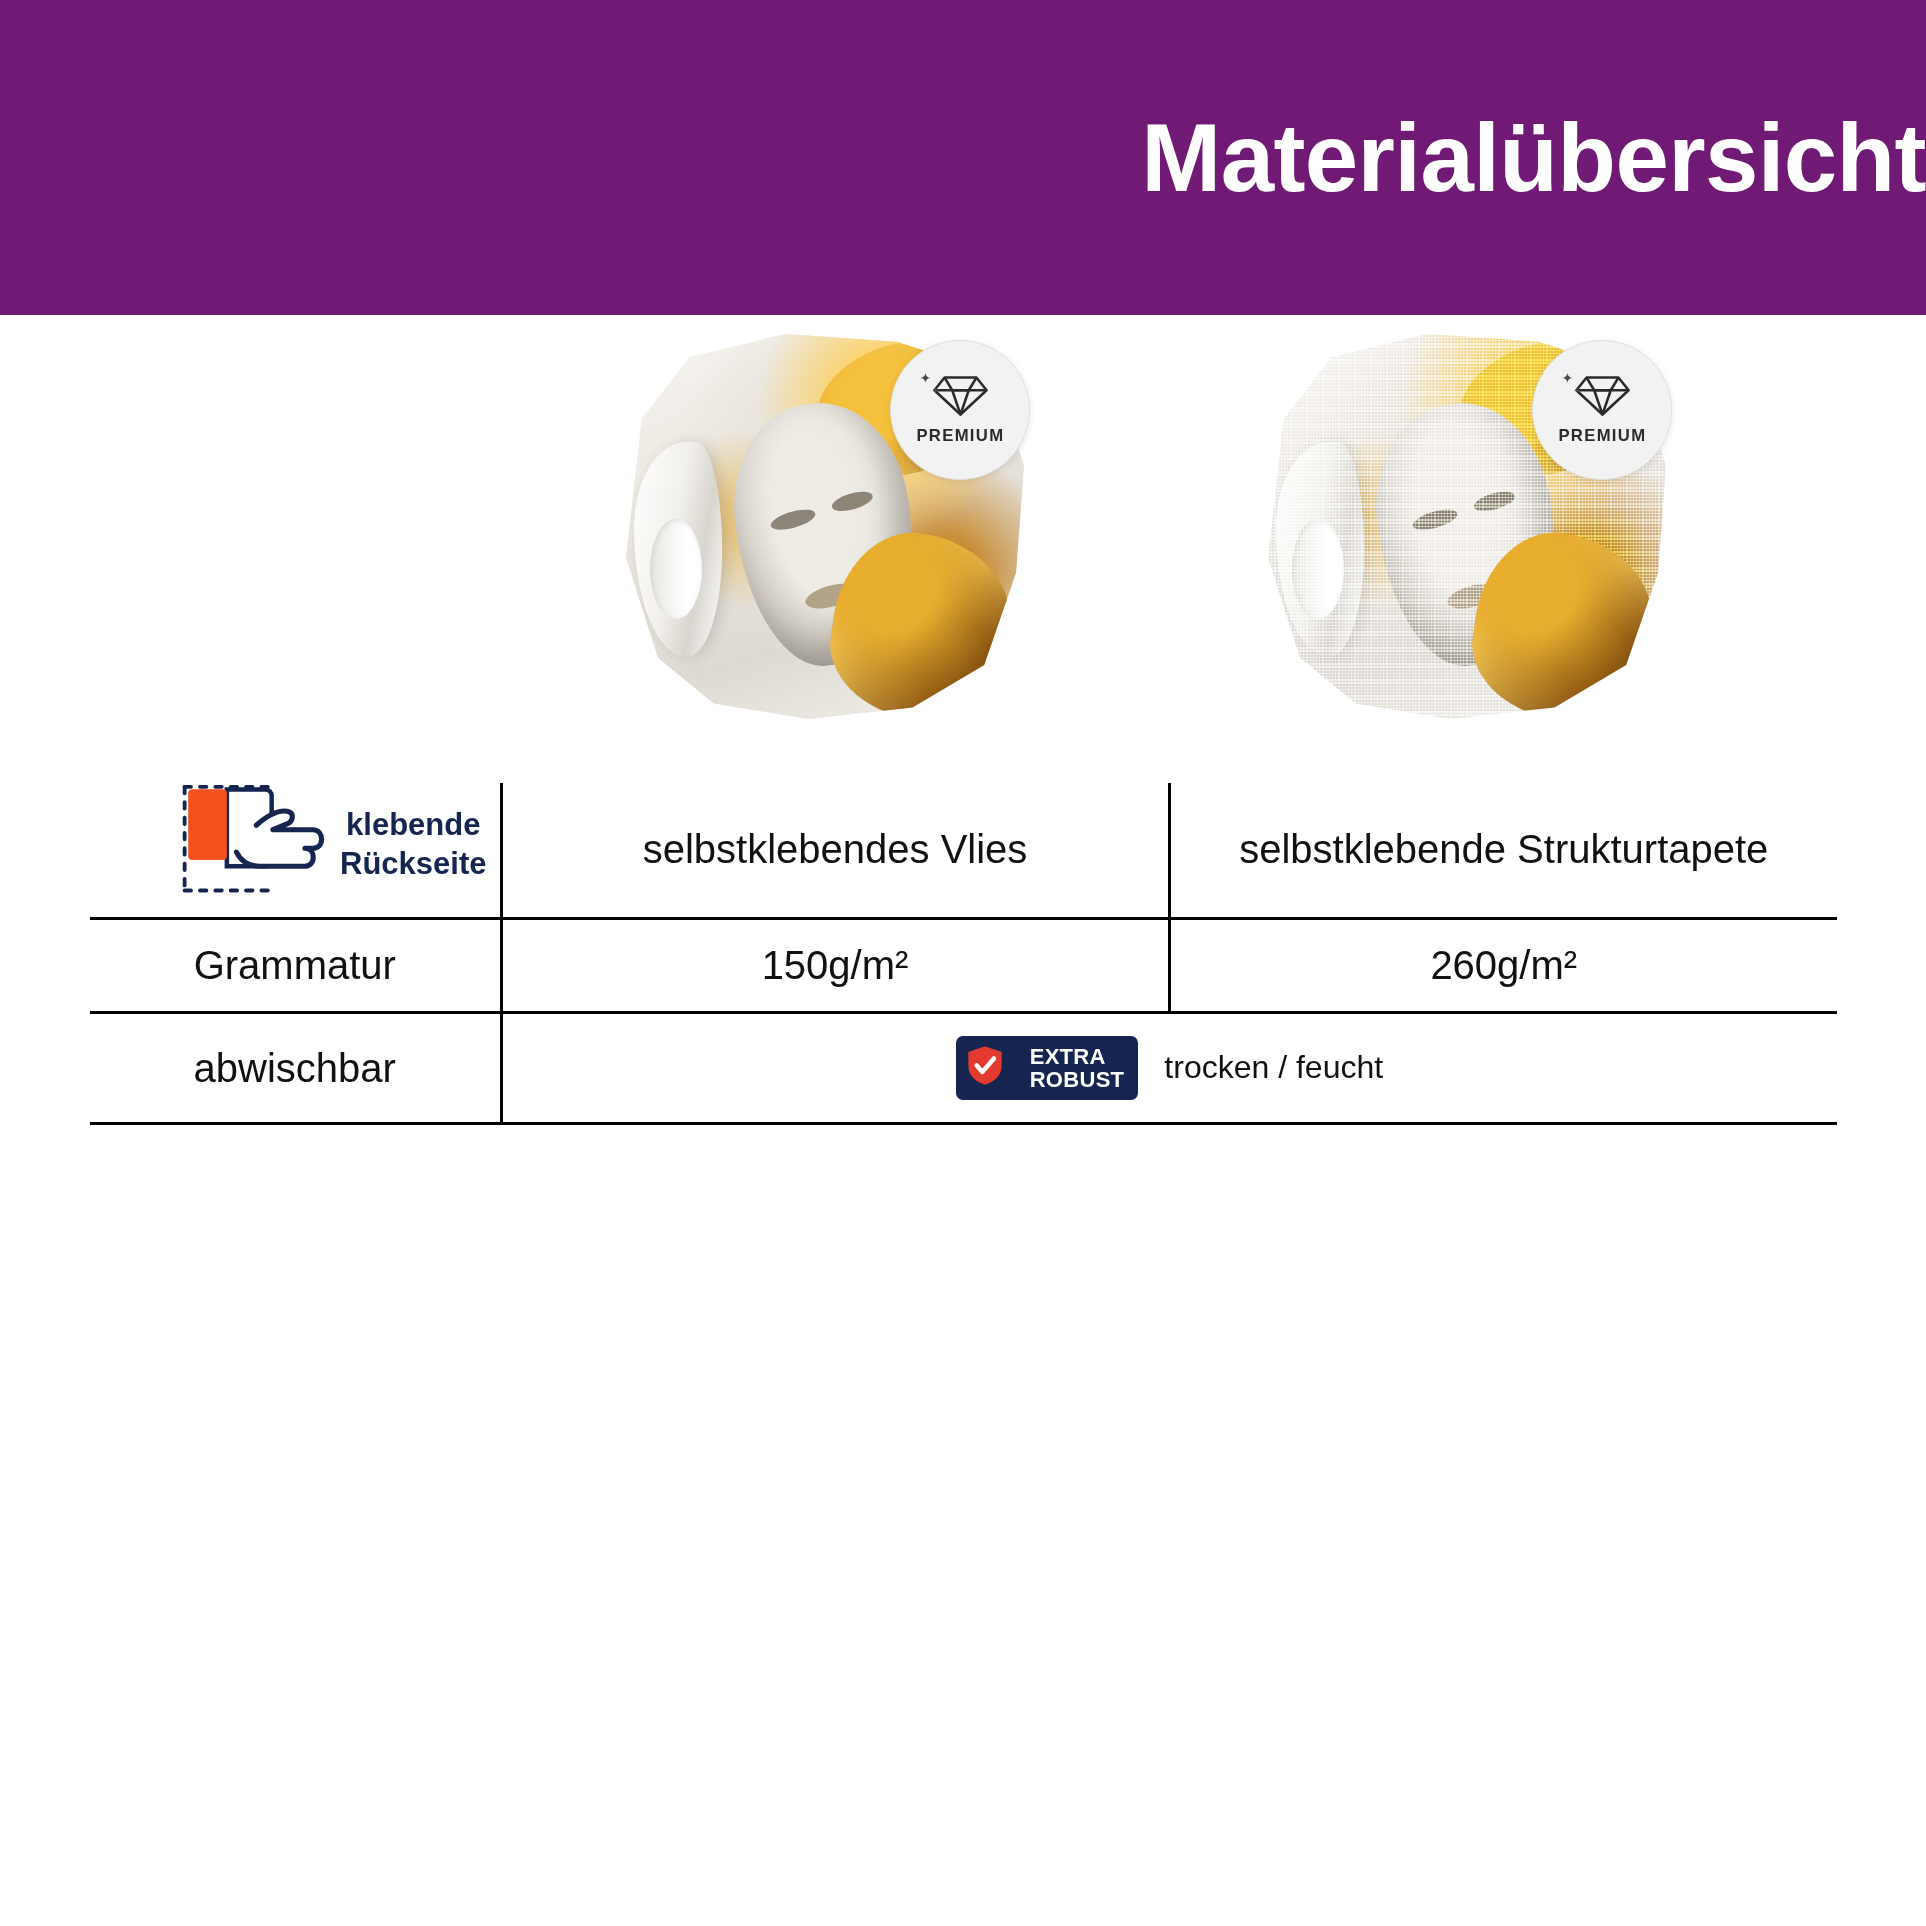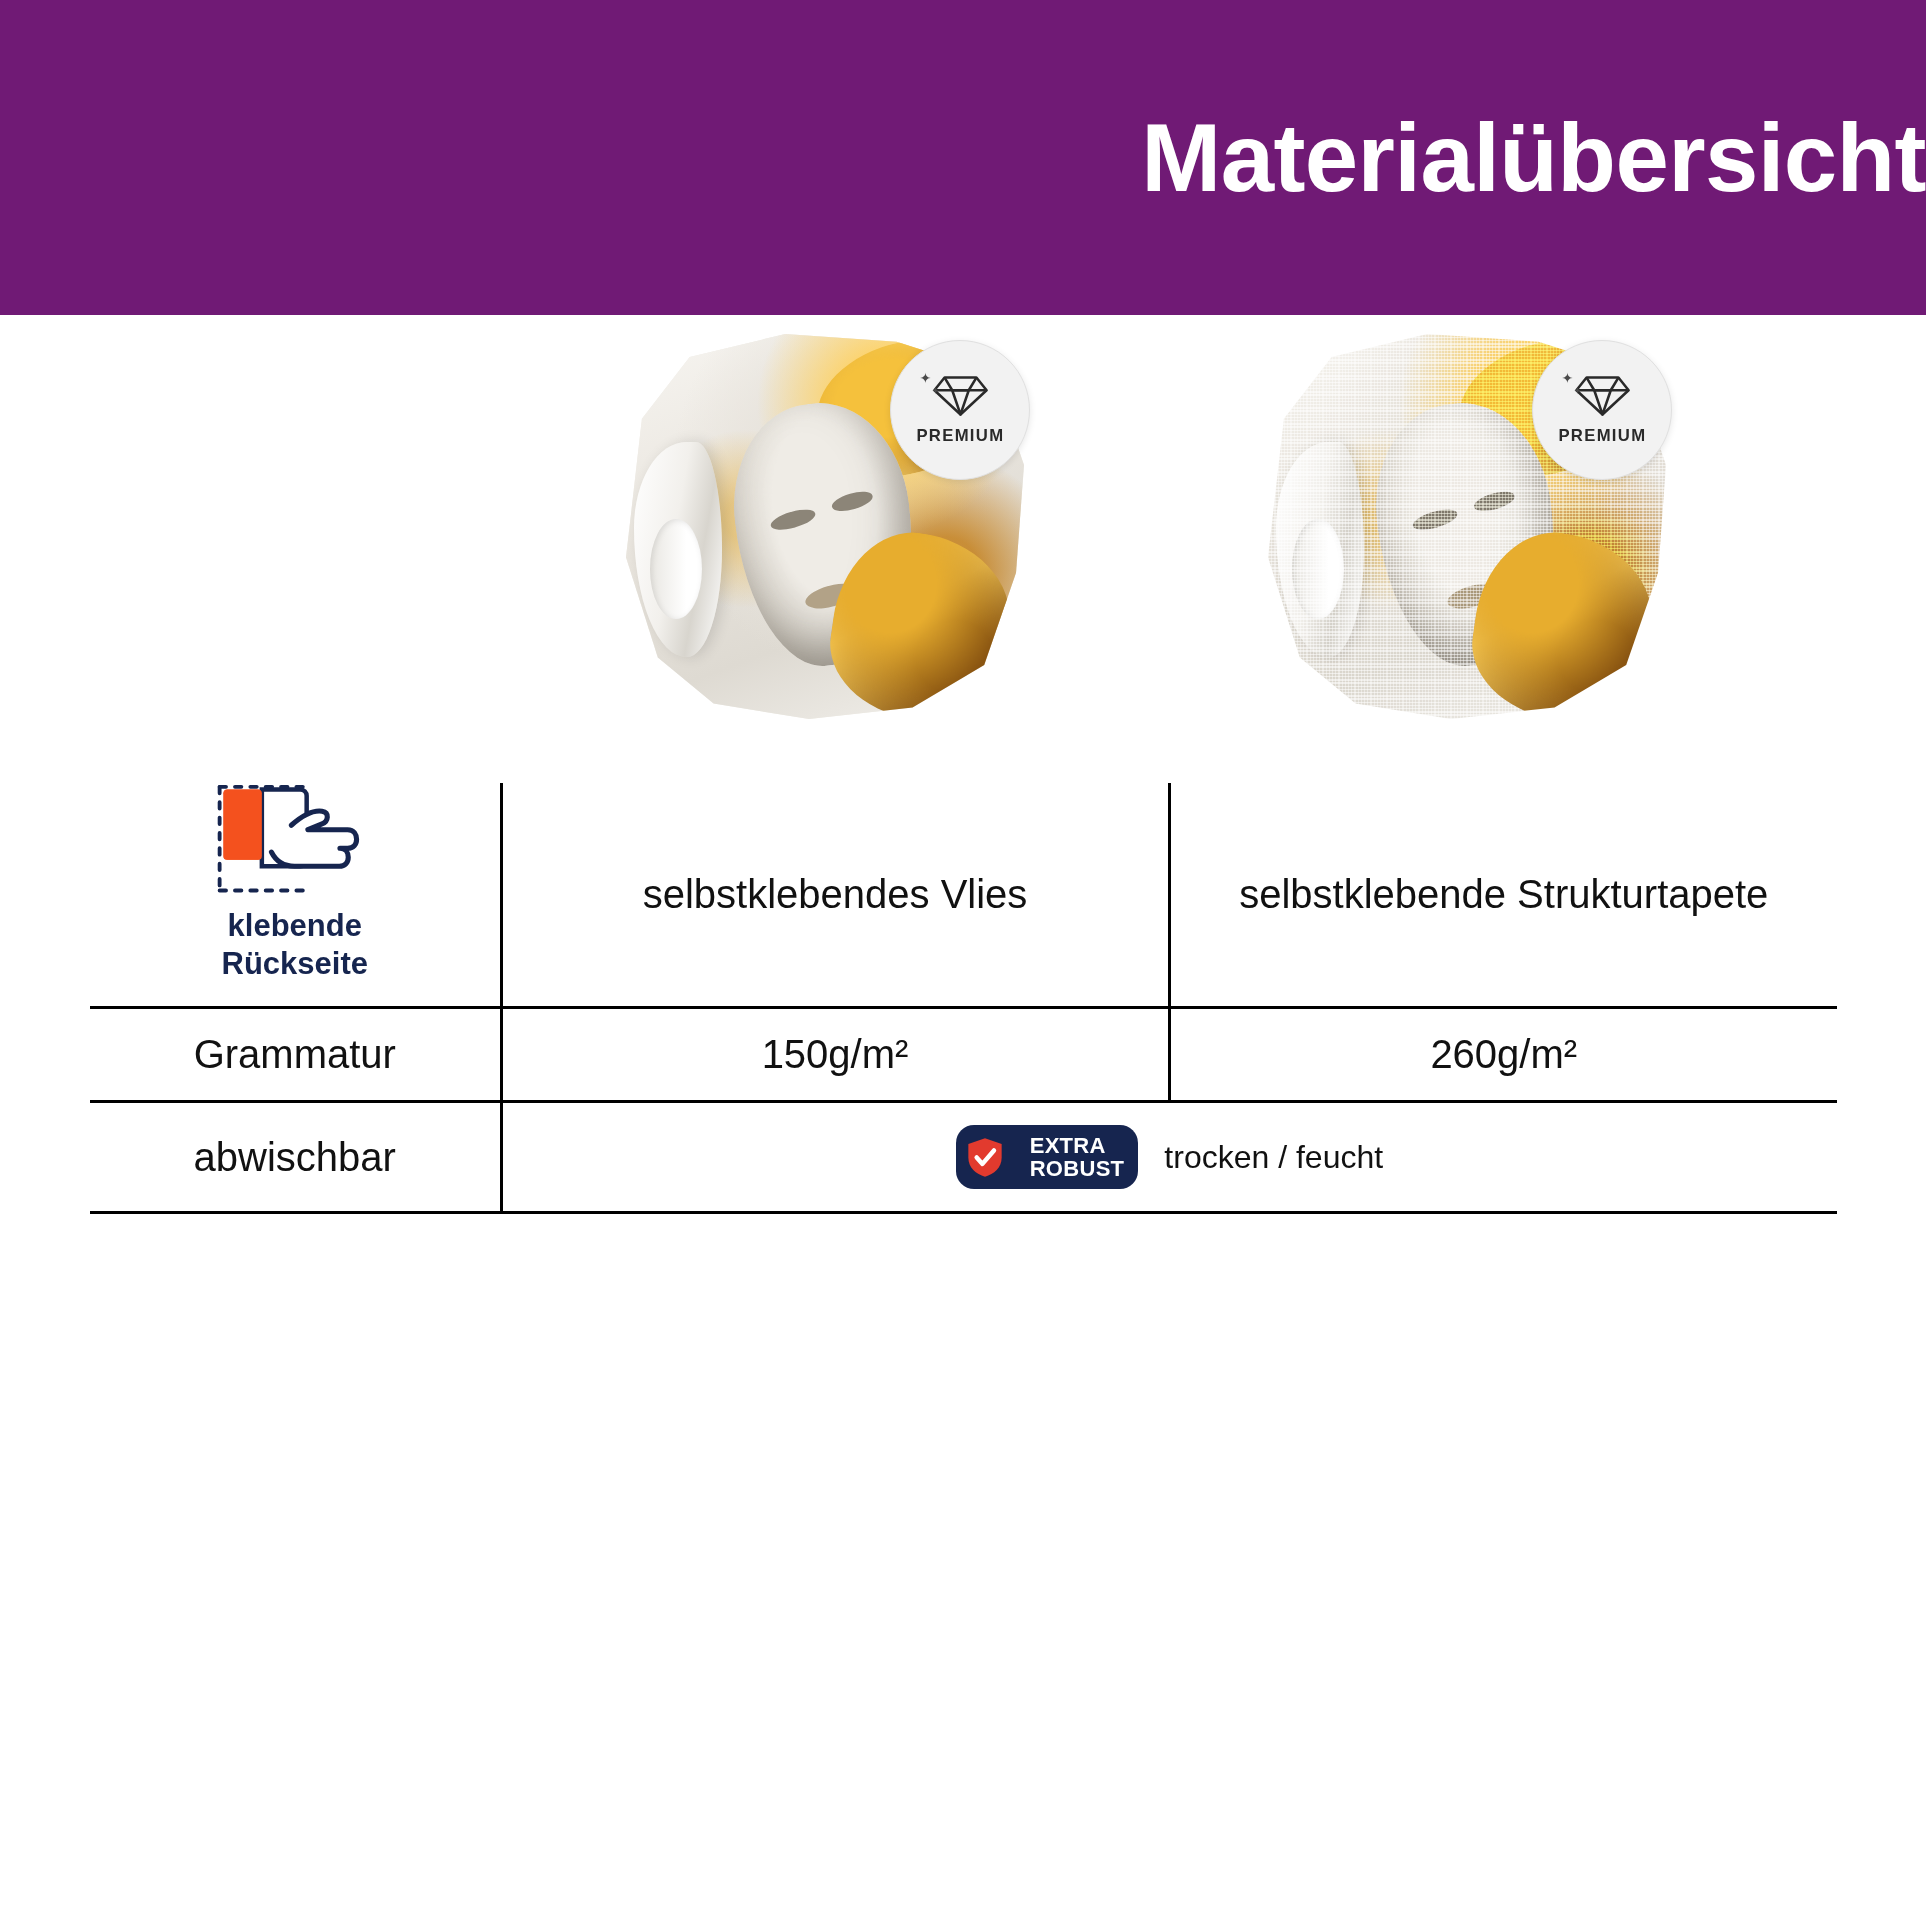--- a/index.html
+++ b/index.html
@@ -223,21 +223,21 @@
   .col-a { width: 668px; }
   .col-b { width: 668px; }
 
   
   .icon-cell {
     border-top: none !important;
     padding-top: 0 !important;
   }
   .adhesive-icon {
     display: flex;
-    flex-direction: column;
+    flex-direction: row;
     align-items: center;
     justify-content: flex-end;
     height: 100%;
   }
   .adhesive-caption {
     font-size: 31px;
     font-weight: bold;
     color: #16254f;
     line-height: 1.25;
     margin-top: 11.6px;
@@ -245,24 +245,24 @@
 
   
   .wipe-cell-inner {
     display: flex;
     align-items: center;
     justify-content: center;
     gap: 26px;
   }
   .robust-badge {
     display: inline-flex;
-    align-items: center;
+    align-items: flex-start;
     gap: 27px;
     background: #16254f;
-    border-radius: 18px;
+    border-radius: 7px;
     padding: 9px 14px 9px 10.3px;
   }
   .robust-shield { flex: 0 0 auto; }
   .robust-text {
     color: #ffffff;
     font-size: 22px;
     font-weight: bold;
     line-height: 1.05;
     text-align: left;
     letter-spacing: 0.3px;

